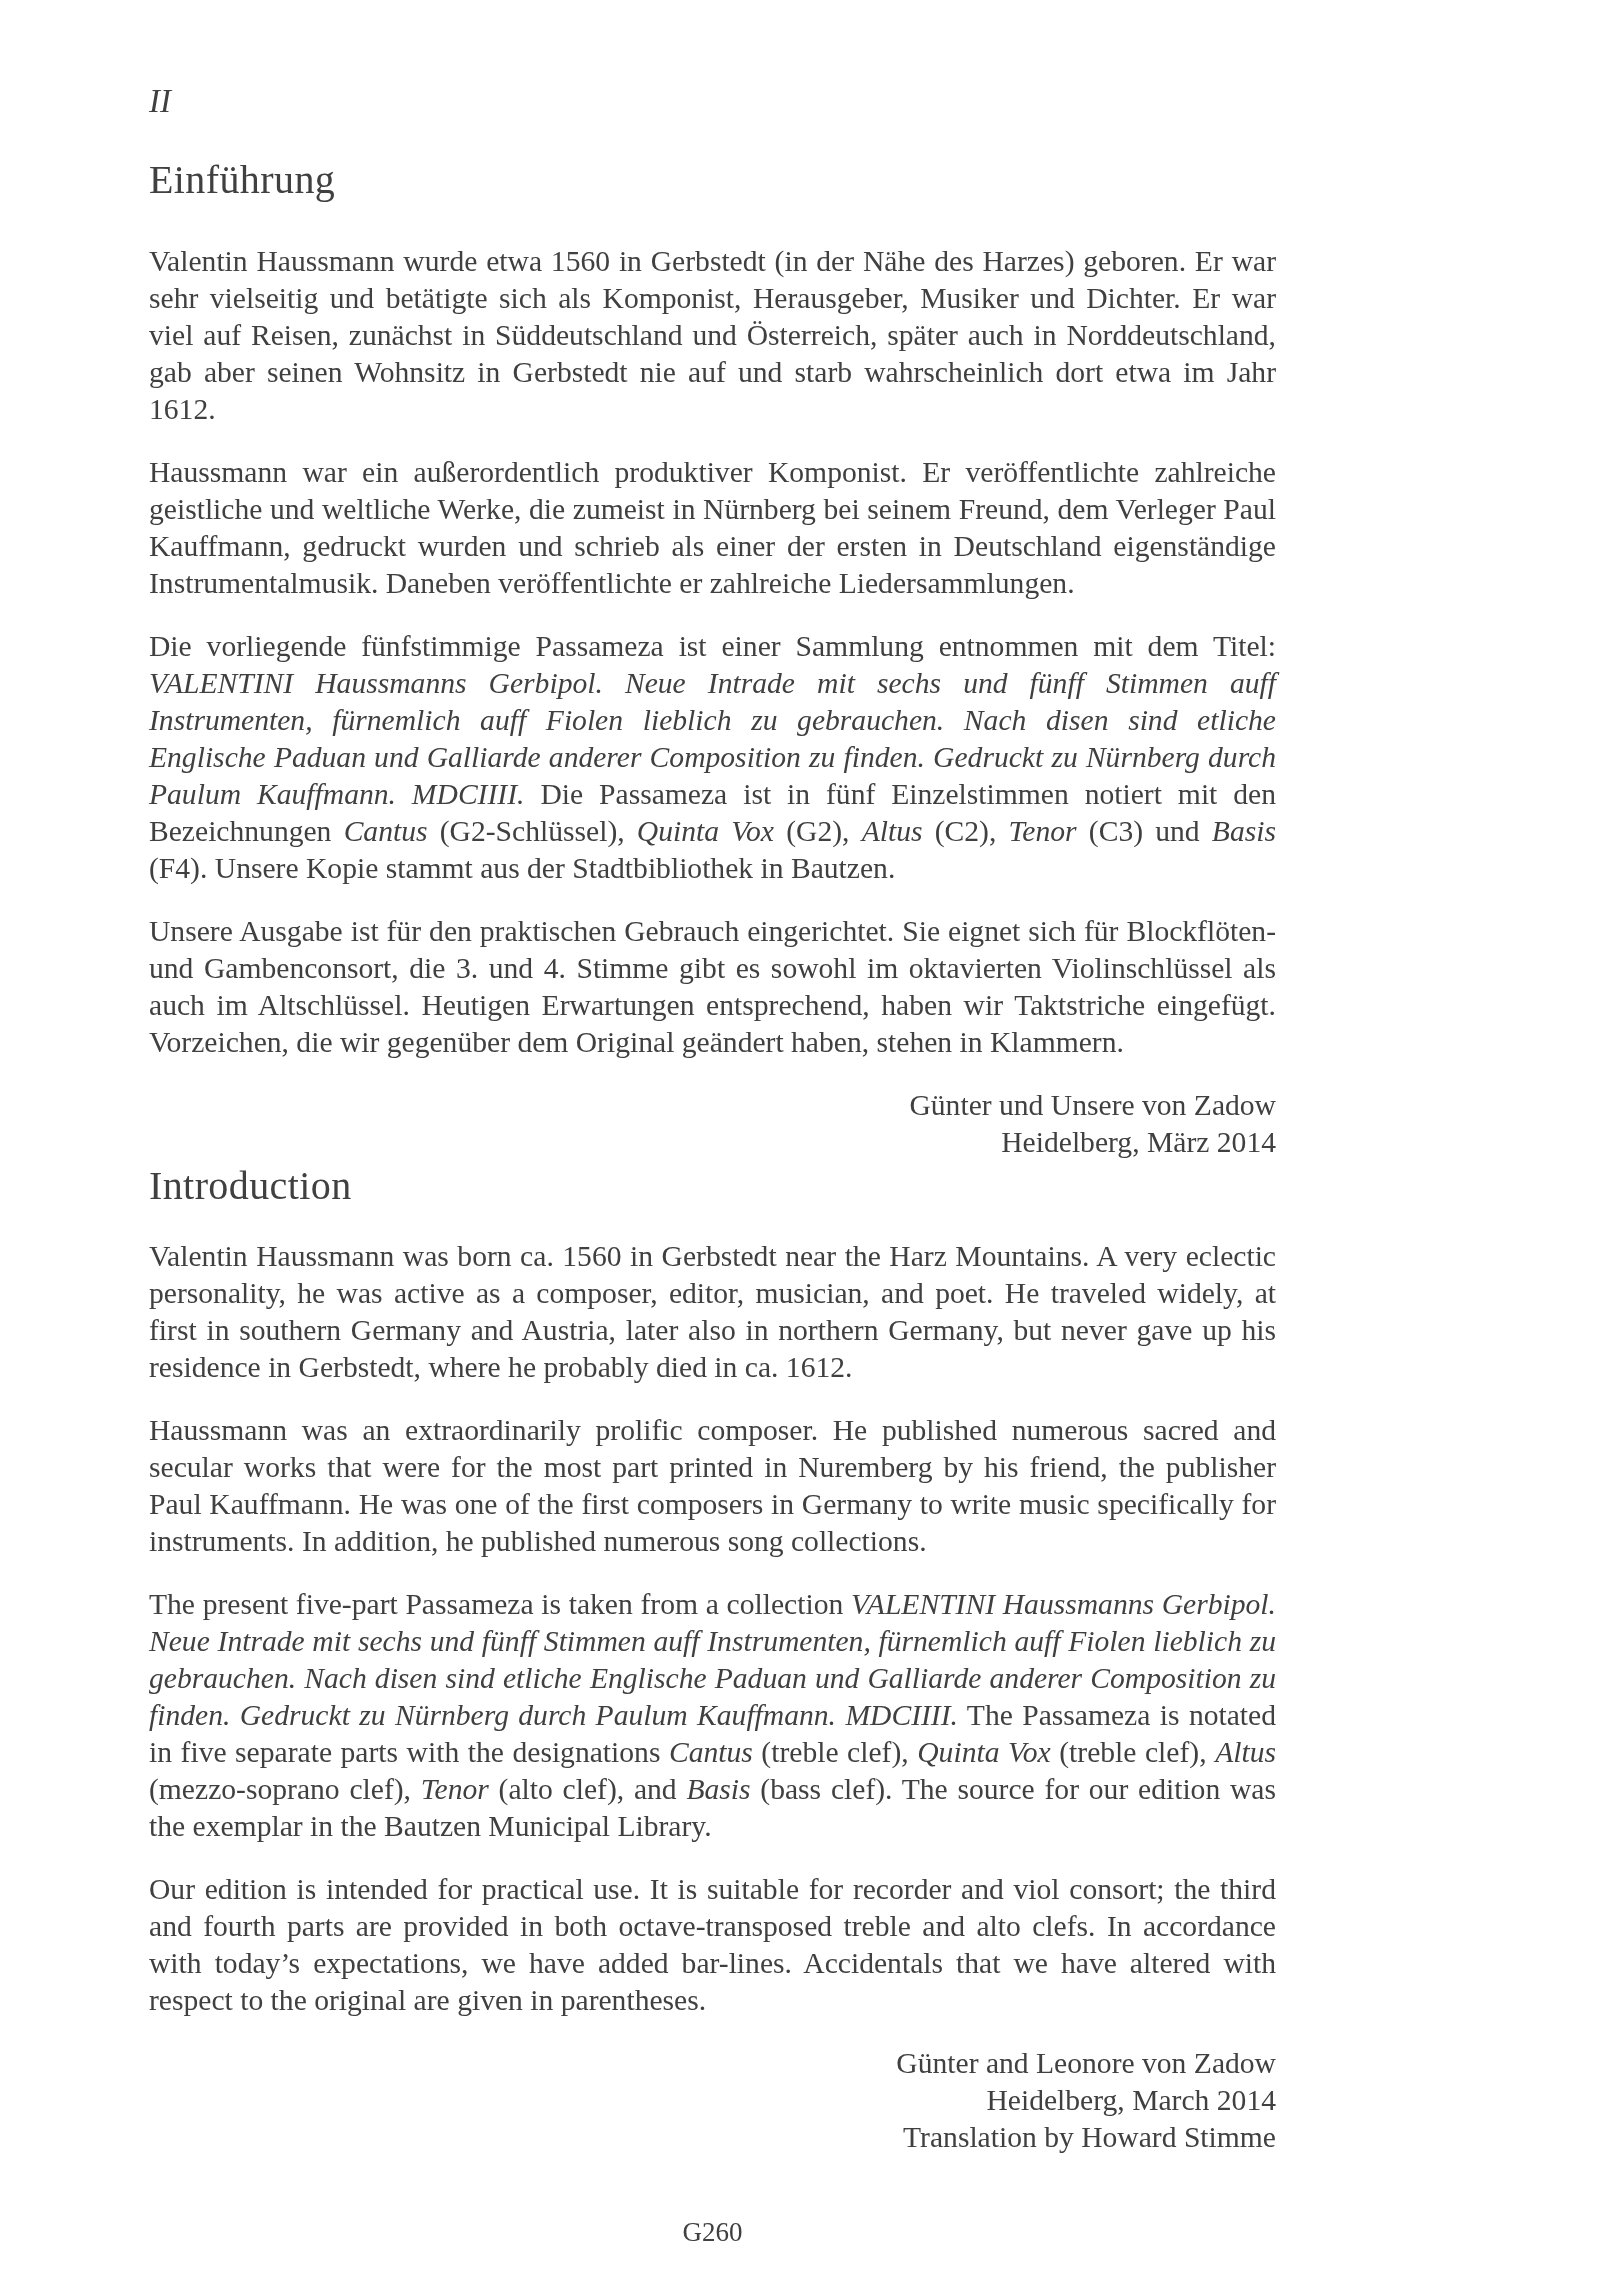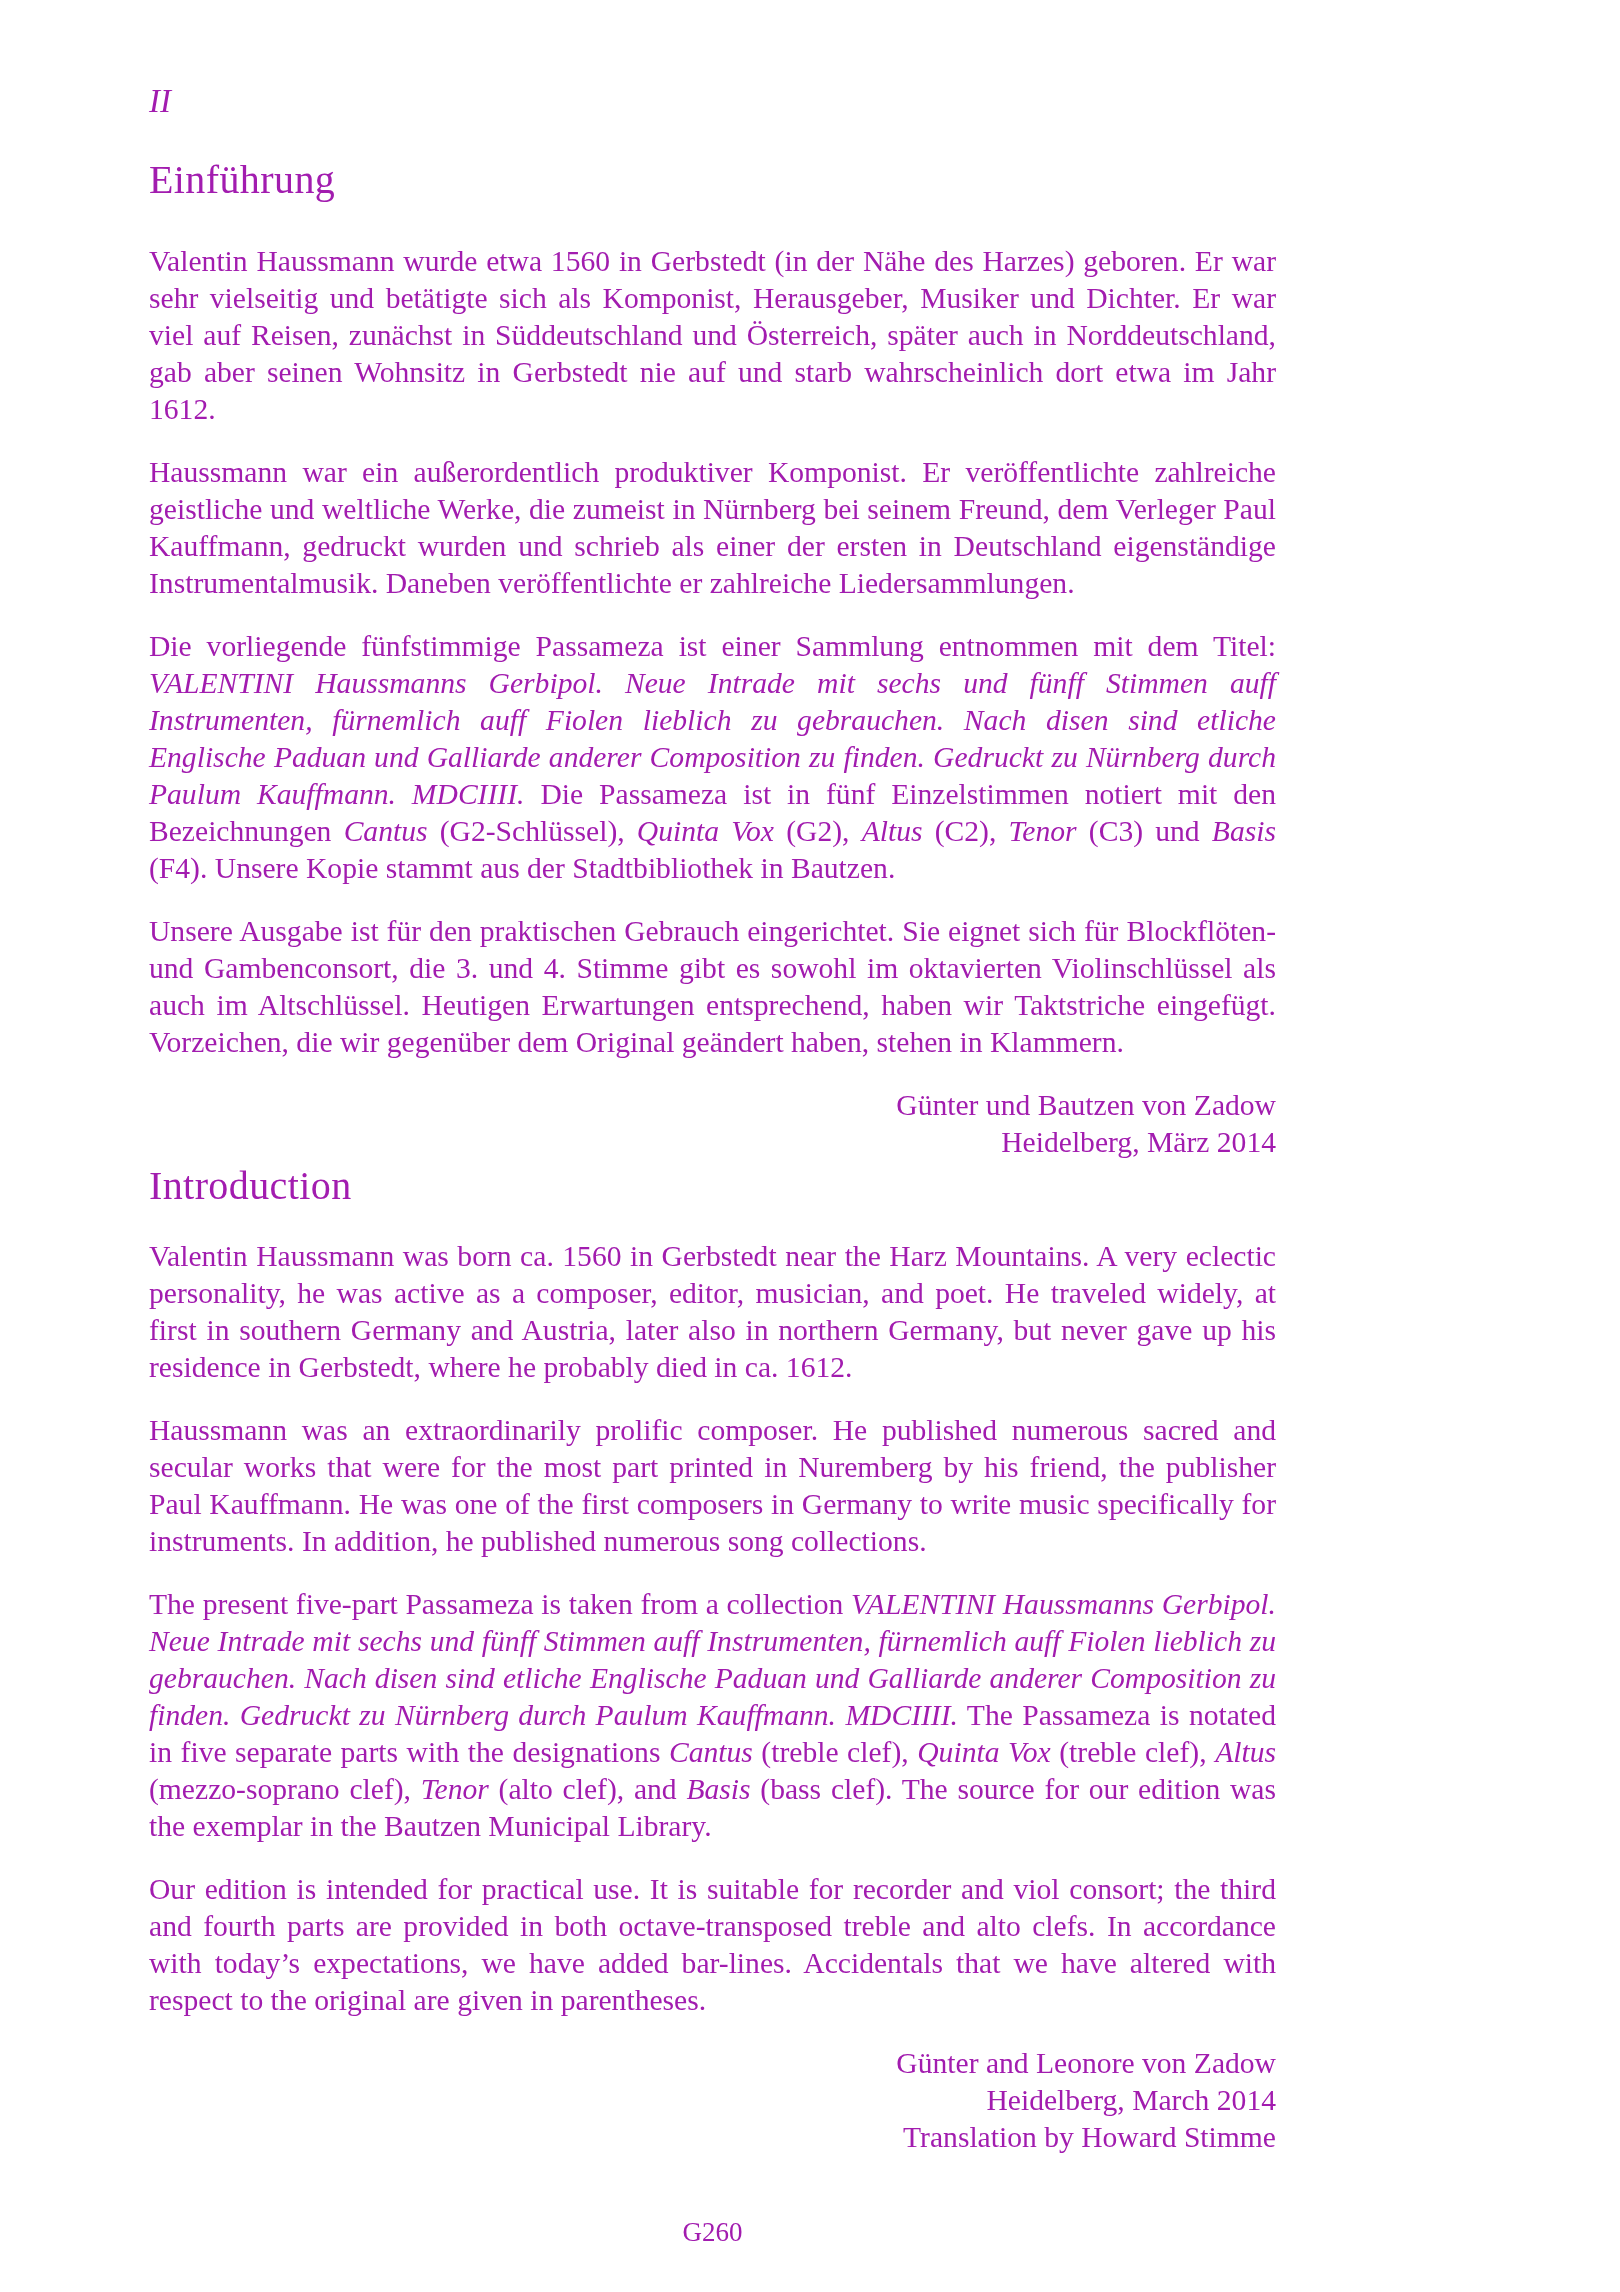--- a/index.html
+++ b/index.html
@@ -5,21 +5,21 @@
   html, body {
     margin: 0;
     padding: 0;
     background: #ffffff;
   }
   .page {
     position: relative;
     width: 1394px;
     height: 2293px;
     background: #ffffff;
-    color: #a21caf;
+    color: #404040;
     font-family: "Liberation Serif", "DejaVu Serif", serif;
     box-sizing: border-box;
     padding: 85px 118px 0 149px;
     overflow: hidden;
   }
   .pagenum {
     font-style: italic;
     font-size: 33px;
     line-height: 1;
   }
@@ -70,21 +70,21 @@
   <div class="pagenum">II</div>
 
   <h1 class="section-heading">Einführung</h1>
 
   <p class="body-paragraph first-paragraph">Valentin Haussmann wurde etwa 1560 in Gerbstedt (in der Nähe des Harzes) geboren. Er war sehr vielseitig und betätigte sich als Komponist, Herausgeber, Musiker und Dichter. Er war viel auf Reisen, zunächst in Süddeutschland und Österreich, später auch in Norddeutschland, gab aber seinen Wohnsitz in Gerbstedt nie auf und starb wahrscheinlich dort etwa im Jahr 1612.</p>
   <p class="body-paragraph">Haussmann war ein außerordentlich produktiver Komponist. Er veröffentlichte zahlreiche geistliche und weltliche Werke, die zumeist in Nürnberg bei seinem Freund, dem Verleger Paul Kauffmann, gedruckt wurden und schrieb als einer der ersten in Deutschland eigenständige Instrumentalmusik. Daneben veröffentlichte er zahlreiche Liedersammlungen.</p>
   <p class="body-paragraph">Die vorliegende fünfstimmige Passameza ist einer Sammlung entnommen mit dem Titel: <i>VALENTINI Haussmanns Gerbipol. Neue Intrade mit sechs und fünff Stimmen auff Instrumenten, fürnemlich auff Fiolen lieblich zu gebrauchen. Nach disen sind etliche Englische Paduan und Galliarde anderer Composition zu finden. Gedruckt zu Nürnberg durch Paulum Kauffmann. MDCIIII.</i> Die Passameza ist in fünf Einzelstimmen notiert mit den Bezeichnungen <i>Cantus</i> (G2-Schlüssel), <i>Quinta Vox</i> (G2), <i>Altus</i> (C2), <i>Tenor</i> (C3) und <i>Basis</i> (F4). Unsere Kopie stammt aus der Stadtbibliothek in Bautzen.</p>
   <p class="body-paragraph">Unsere Ausgabe ist für den praktischen Gebrauch eingerichtet. Sie eignet sich für Blockflöten- und Gambenconsort, die 3. und 4. Stimme gibt es sowohl im oktavierten Violinschlüssel als auch im Altschlüssel. Heutigen Erwartungen entsprechend, haben wir Taktstriche eingefügt. Vorzeichen, die wir gegenüber dem Original geändert haben, stehen in Klammern.</p>
 
   <div class="signature-block">
-    <div>Günter und Bautzen von Zadow</div>
+    <div>Günter und Unsere von Zadow</div>
     <div>Heidelberg, März 2014</div>
   </div>
 
   <h1 class="section-heading second">Introduction</h1>
 
   <p class="body-paragraph first-paragraph-en">Valentin Haussmann was born ca. 1560 in Gerbstedt near the Harz Mountains. A very eclectic personality, he was active as a composer, editor, musician, and poet. He traveled widely, at first in southern Germany and Austria, later also in northern Germany, but never gave up his residence in Gerbstedt, where he probably died in ca. 1612.</p>
   <p class="body-paragraph">Haussmann was an extraordinarily prolific composer. He published numerous sacred and secular works that were for the most part printed in Nuremberg by his friend, the publisher Paul Kauffmann. He was one of the first composers in Germany to write music specifically for instruments. In addition, he published numerous song collections.</p>
   <p class="body-paragraph">The present five-part Passameza is taken from a collection <i>VALENTINI Haussmanns Gerbipol. Neue Intrade mit sechs und fünff Stimmen auff Instrumenten, fürnemlich auff Fiolen lieblich zu gebrauchen. Nach disen sind etliche Englische Paduan und Galliarde anderer Composition zu finden. Gedruckt zu Nürnberg durch Paulum Kauffmann. MDCIIII.</i> The Passameza is notated in five separate parts with the designations <i>Cantus</i> (treble clef), <i>Quinta Vox</i> (treble clef), <i>Altus</i> (mezzo-soprano clef), <i>Tenor</i> (alto clef), and <i>Basis</i> (bass clef). The source for our edition was the exemplar in the Bautzen Municipal Library.</p>
   <p class="body-paragraph">Our edition is intended for practical use. It is suitable for recorder and viol consort; the third and fourth parts are provided in both octave-transposed treble and alto clefs. In accordance with today’s expectations, we have added bar-lines. Accidentals that we have altered with respect to the original are given in parentheses.</p>
 

